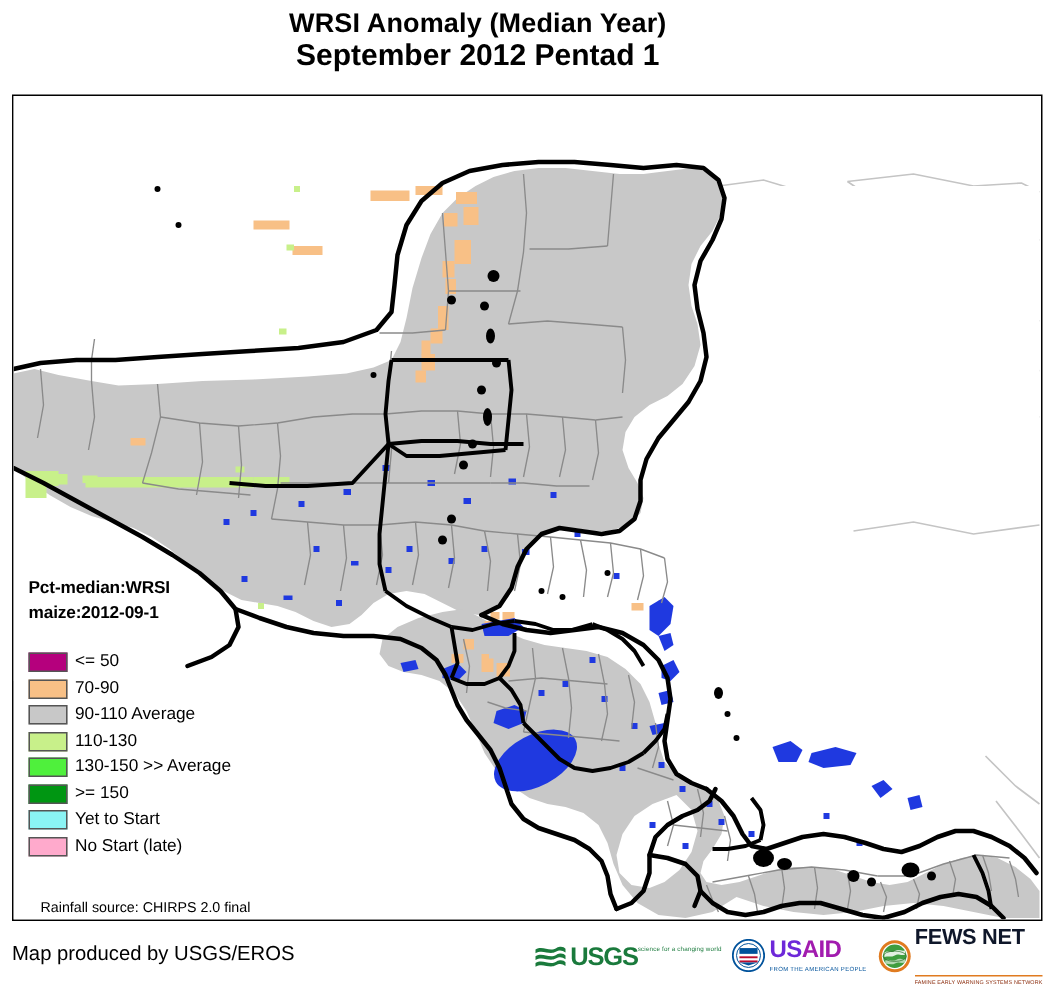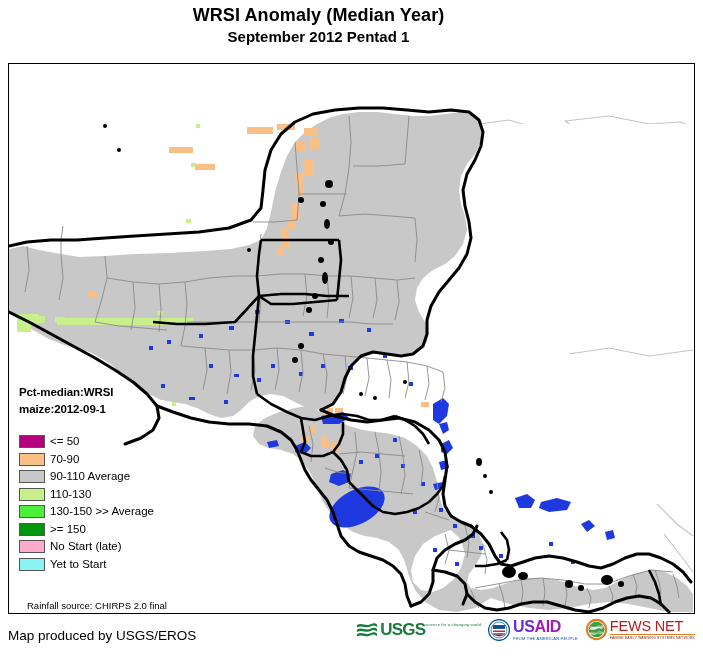--- a/index.html
+++ b/index.html
@@ -22,21 +22,21 @@
     text-align: center;
     padding-top: 4px;
   }
   .map-title {
     font-size: 18px;
     font-weight: bold;
     letter-spacing: 0.1px;
     line-height: 22px;
   }
   .map-subtitle {
-    font-size: 15px;
+    font-size: 20px;
     font-weight: bold;
     line-height: 20px;
     margin-top: 1px;
   }
 
   
   .map-frame {
     position: absolute;
     left: 8px;
     top: 63px;
@@ -171,26 +171,26 @@
     white-space: nowrap;
     margin-top: 1px;
   }
 
   
   .fews-logo { align-items: center; }
   .fews-globe { width: 23px; height: 23px; flex: 0 0 auto; }
   .fews-text { margin-left: 2px; }
   .fews-word {
     font-size: 14.5px;
-    font-weight: normal;
-    color: #b91c1c;
+    font-weight: bold;
+    color: #0f172a;
     letter-spacing: -0.2px;
     line-height: 15px;
     border-bottom: 1.5px solid #e07b20;
-    padding-bottom: 0;
+    padding-bottom: 17px;
   }
   .fews-tag {
     font-size: 3.6px;
     color: #8a2a0a;
     letter-spacing: 0.1px;
     white-space: nowrap;
     margin-top: 1.5px;
   }
 </style>
 </head>
@@ -618,26 +618,26 @@
       </div>
       <div class="legend-row">
         <span class="legend-swatch" style="background:#4ff03c"></span>
         <span class="legend-label">130-150 &gt;&gt; Average</span>
       </div>
       <div class="legend-row">
         <span class="legend-swatch" style="background:#009612"></span>
         <span class="legend-label">&gt;= 150</span>
       </div>
       <div class="legend-row">
+        <span class="legend-swatch" style="background:#8af4f4"></span>
+        <span class="legend-label">Yet to Start</span>
+      </div>
+      <div class="legend-row">
         <span class="legend-swatch" style="background:#ffaacc"></span>
         <span class="legend-label">No Start (late)</span>
-      </div>
-      <div class="legend-row">
-        <span class="legend-swatch" style="background:#8af4f4"></span>
-        <span class="legend-label">Yet to Start</span>
       </div>
     </div>
   </div>
 
   <div class="rainfall-source">Rainfall source: CHIRPS 2.0 final</div>
 </div>
 
 <div class="footer">
   <div class="footer-credit">Map produced by USGS/EROS</div>
 

